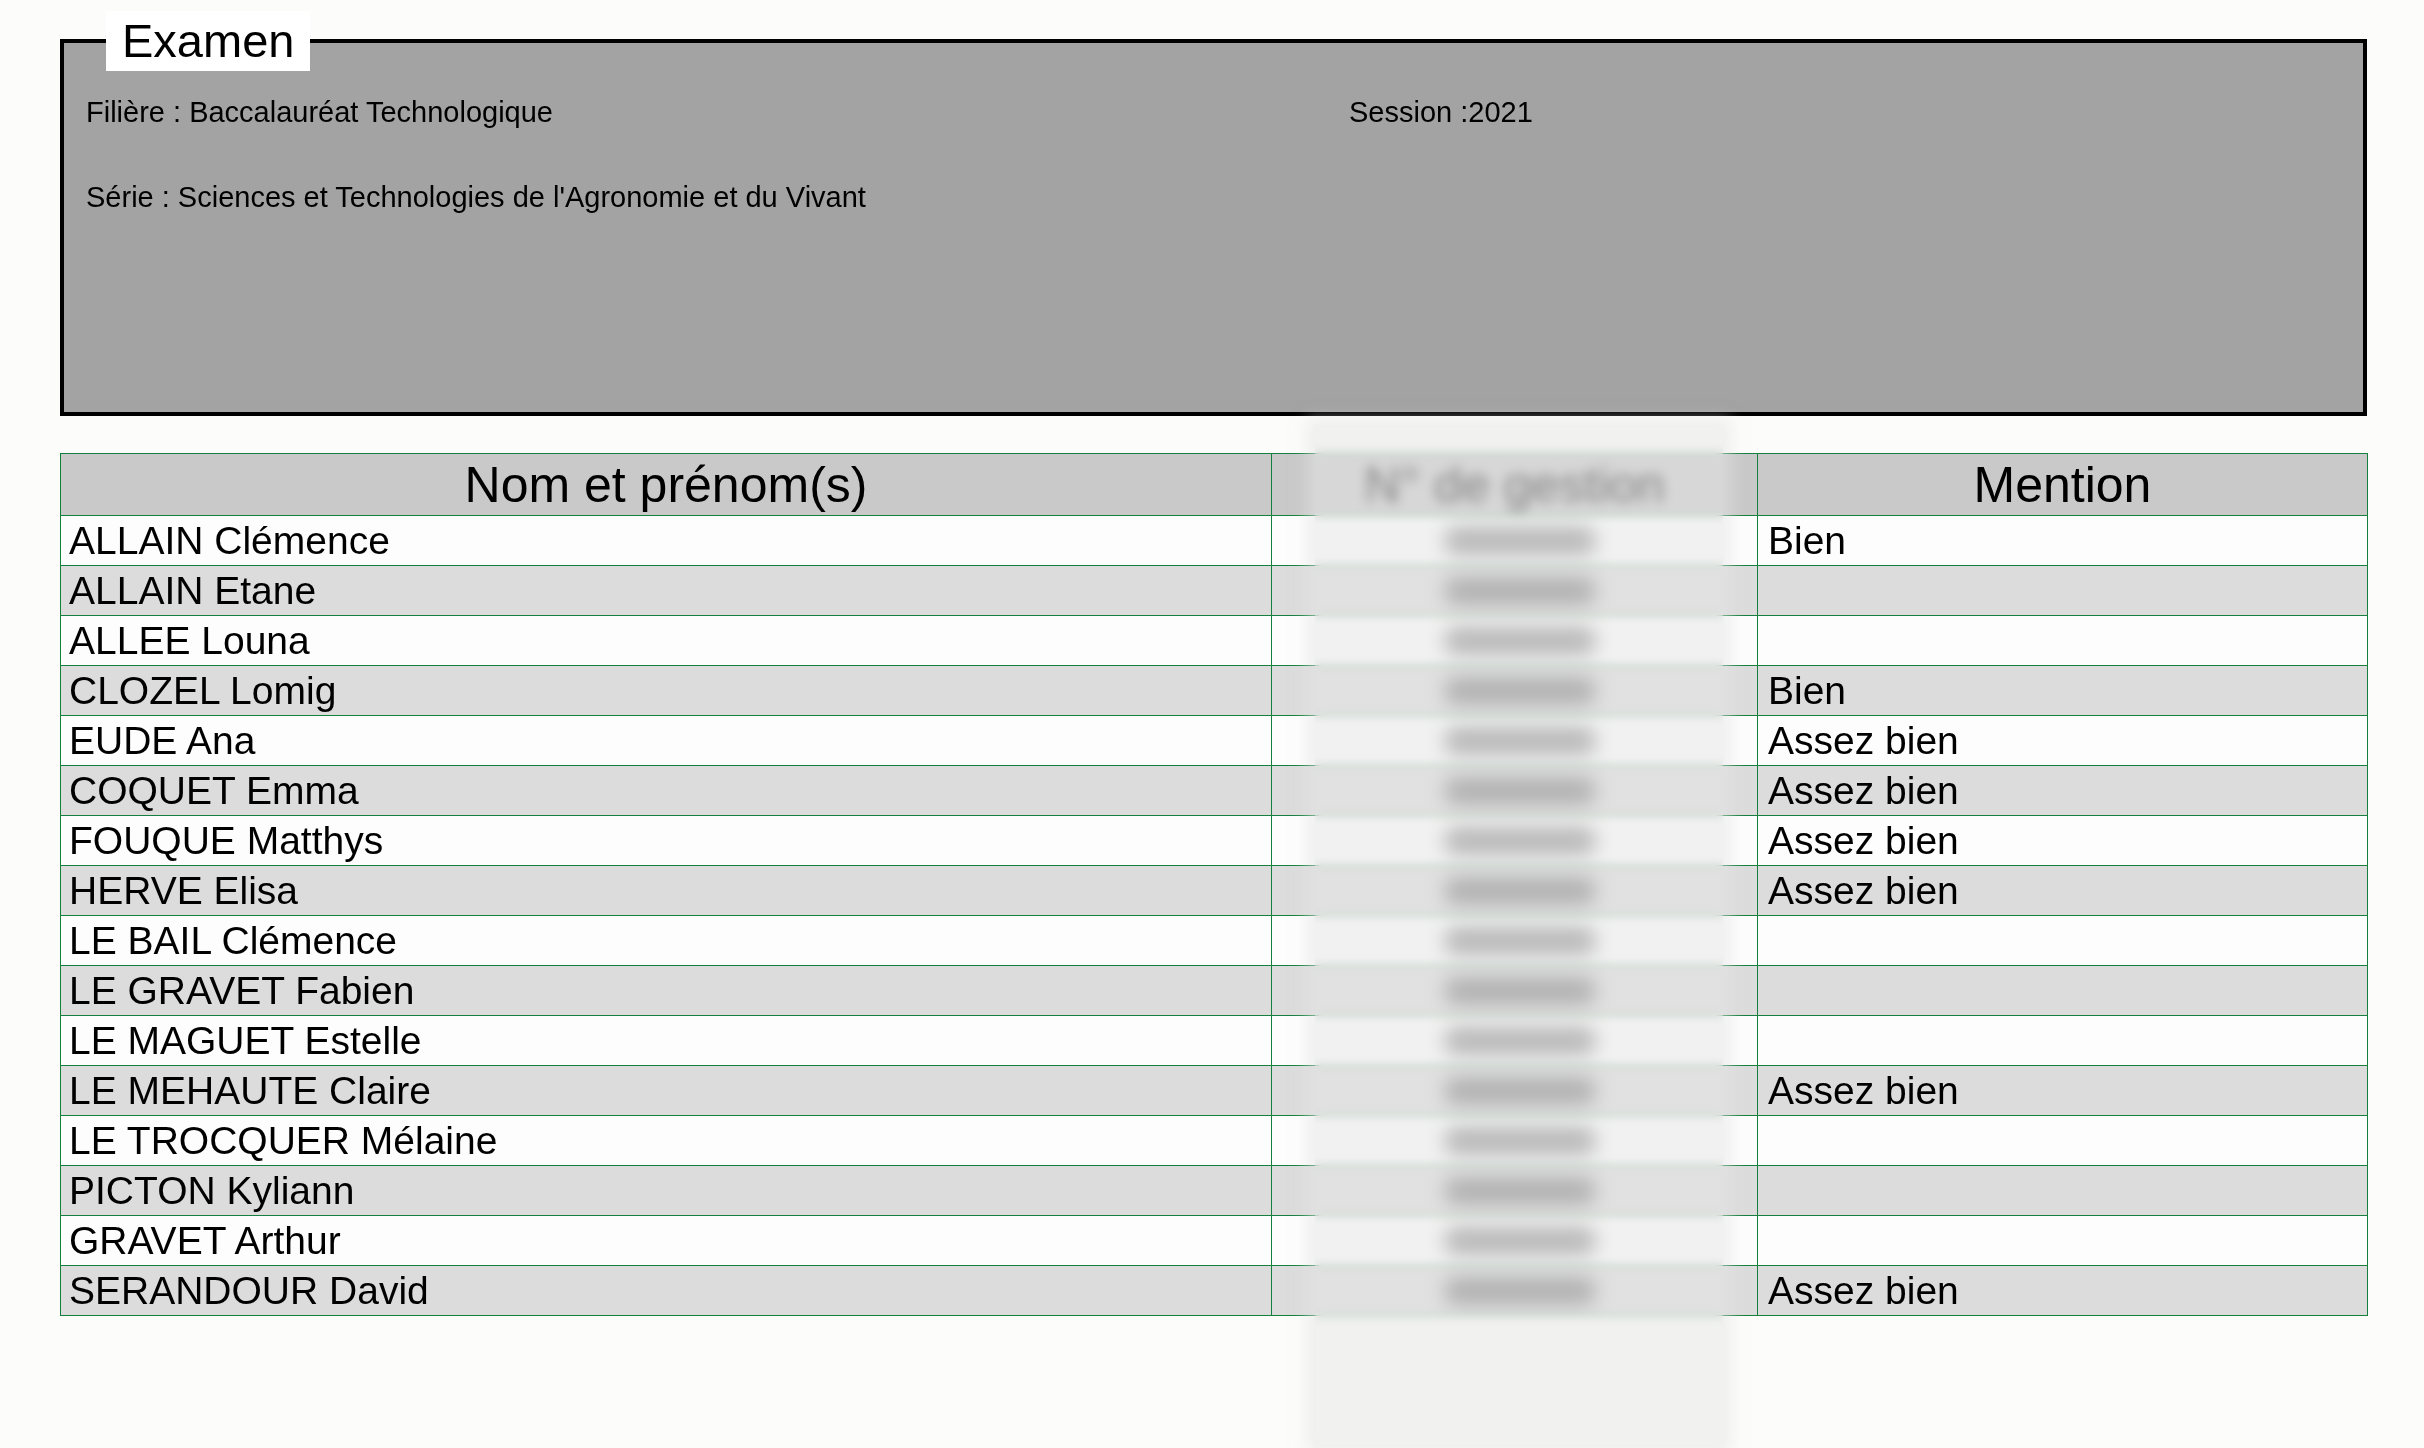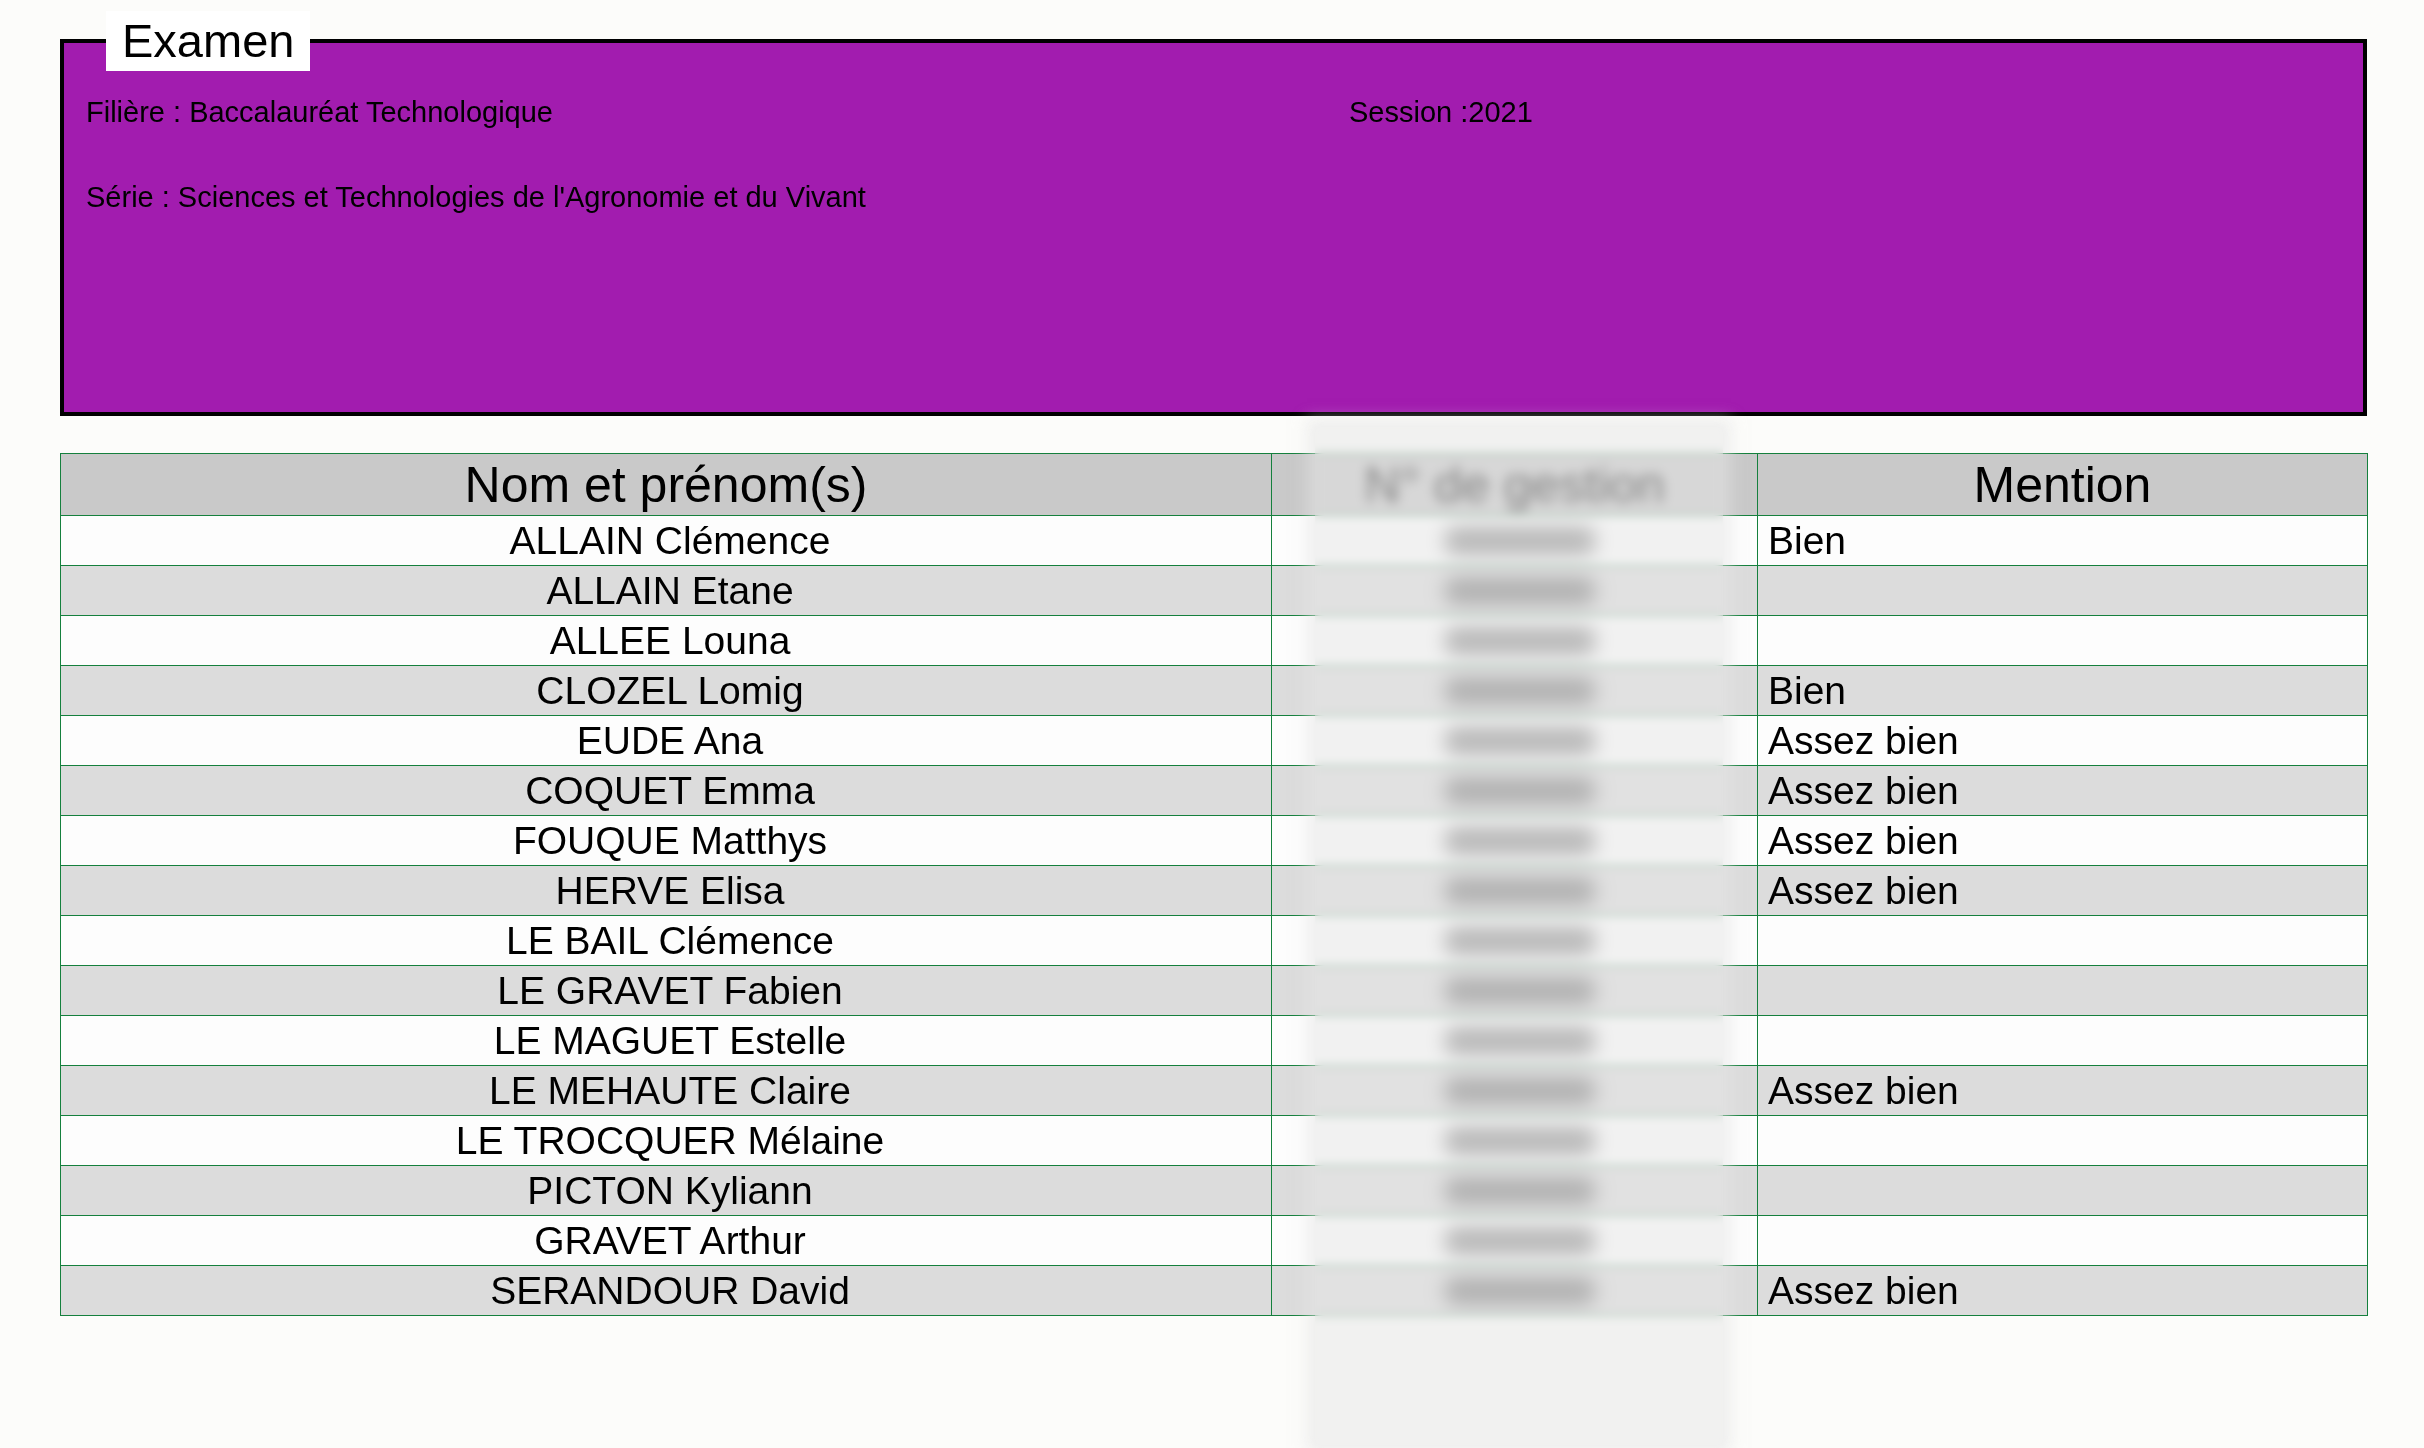--- a/index.html
+++ b/index.html
@@ -11,21 +11,21 @@
     color:#000;
     overflow:hidden;
   }
 
   
   .examen-box {
     position:absolute;
     left:60px; top:39px;
     width:2307px; height:377px;
     border:4px solid #000;
-    background:#a21caf;
+    background:#a3a3a3;
   }
   .examen-legend {
     position:absolute;
     top:-32px; left:42px;
     background:#ffffff;
     padding:0 16px;
     font-size:47px;
     line-height:60px;
     white-space:nowrap;
   }
@@ -61,21 +61,21 @@
     text-align:center;
     vertical-align:middle;
   }
   .results td {
     height:50px;
     background:#fdfdfd;
     font-size:39px;
     vertical-align:middle;
   }
   .results tbody tr:nth-child(even) td { background:#dcdcdc; }
-  td.c-name    { padding-left:8px;  text-align:center; }
+  td.c-name    { padding-left:8px;  text-align:left; }
   td.c-num     { text-align:center; }
   td.c-mention { padding-left:10px; text-align:left; }
 
   
   .blurred-label {
     display:inline-block;
     filter:blur(4px);
     opacity:.85;
   }
   

